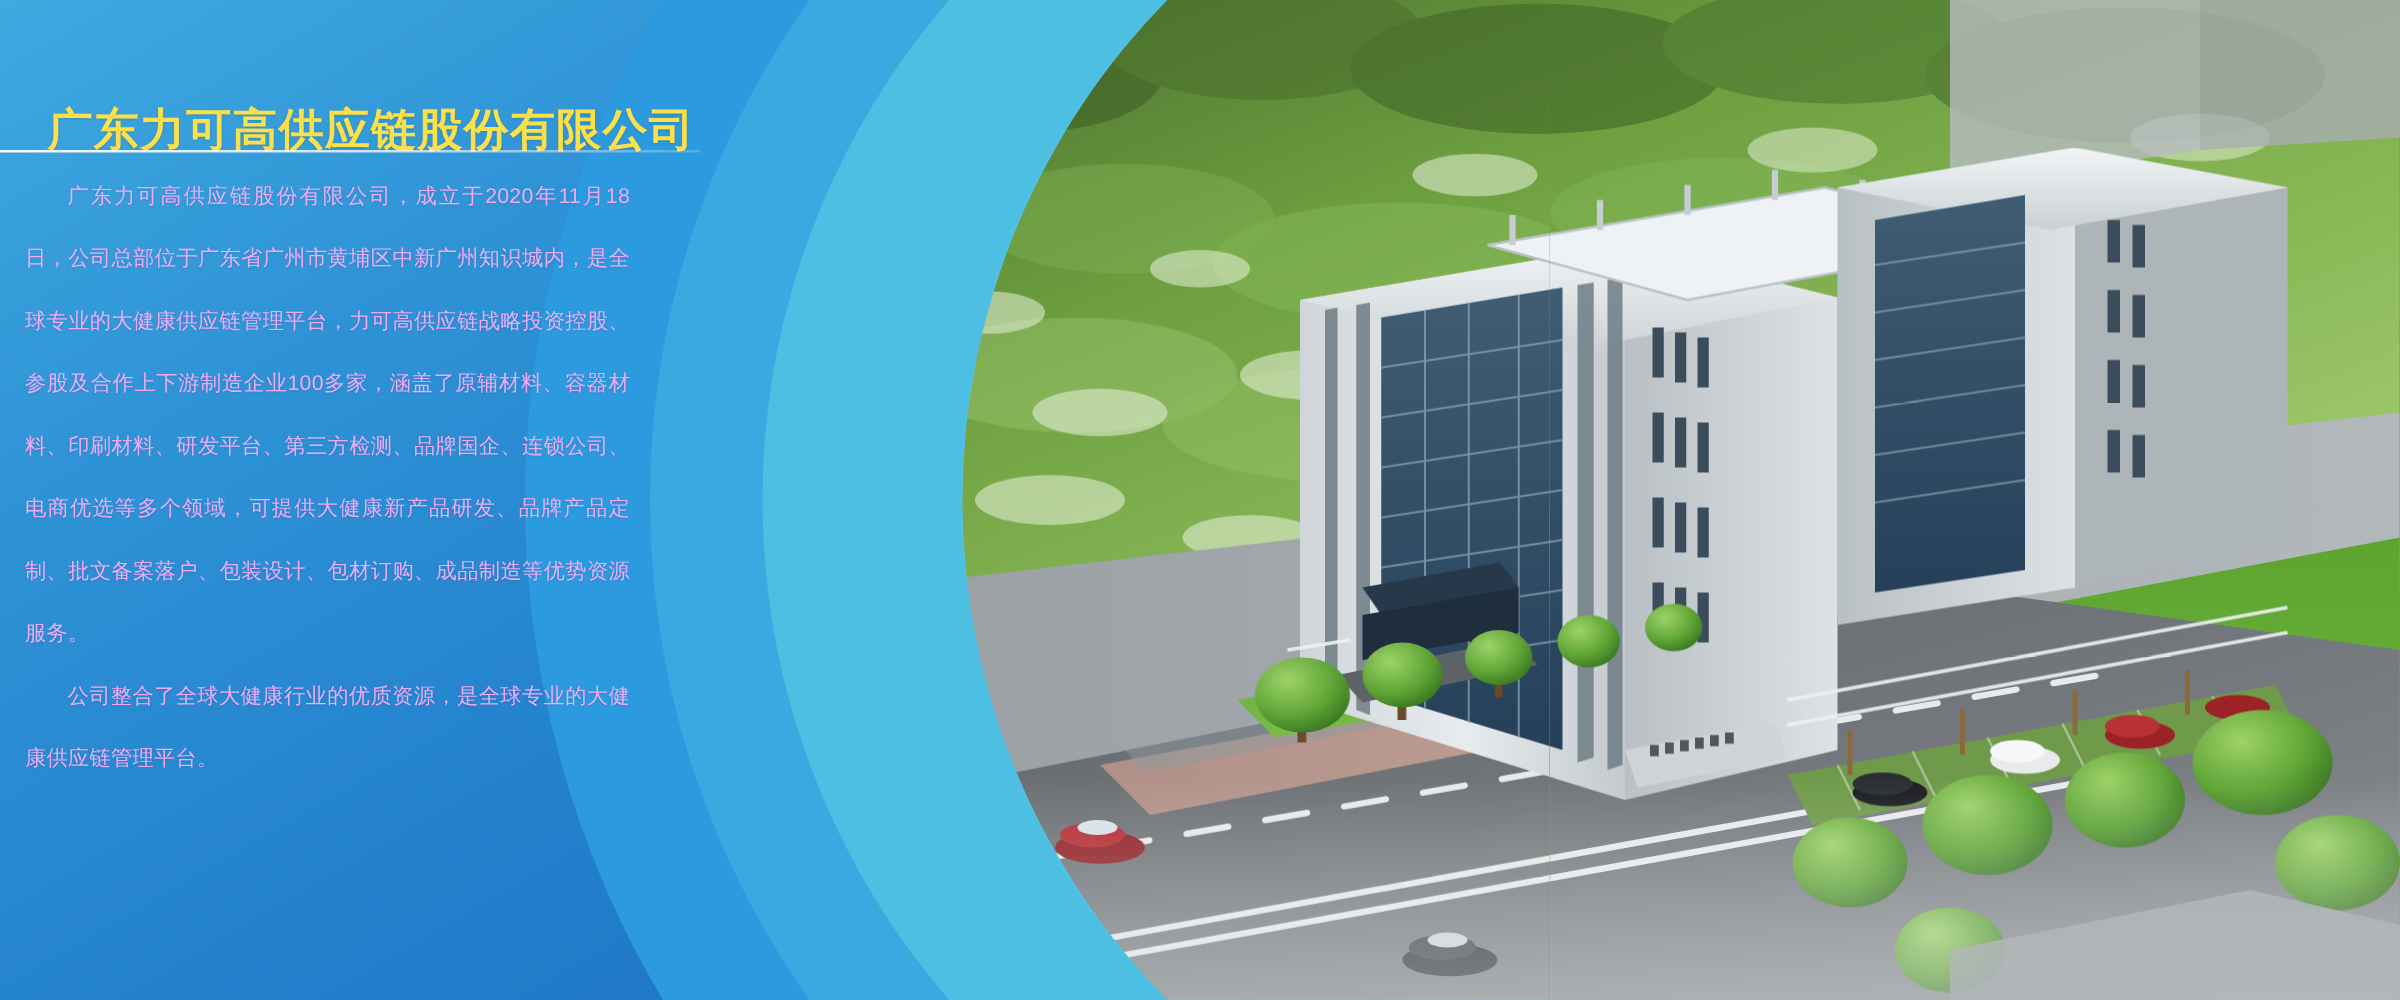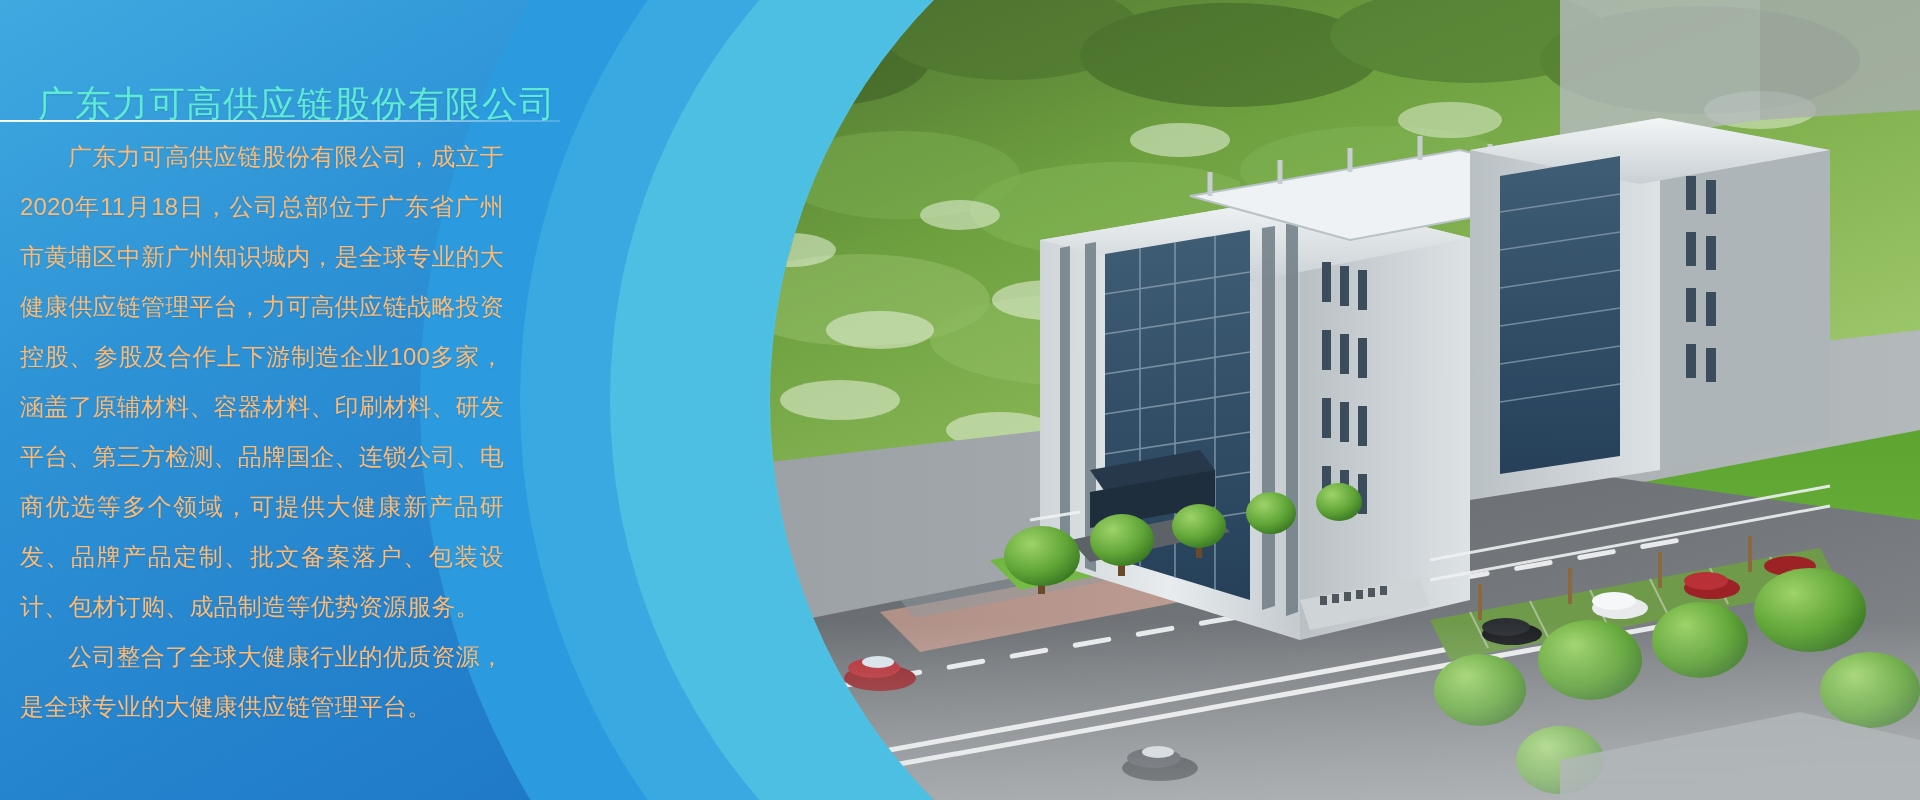--- a/index.html
+++ b/index.html
@@ -69,41 +69,41 @@
     left: 0; top: 0;
     width: 560px;
     height: 800px;
     z-index: 20;
   }
   .company-title {
     position: absolute;
     left: 38px;
     top: 56px;
     font-size: 36px;
-    font-weight: normal;
-    color: #5eead4;
+    font-weight: bold;
+    color: #fde047;
     letter-spacing: 1px;
     white-space: nowrap;
     text-shadow: 0 1px 2px rgba(0,0,0,.12);
   }
   .title-rule {
     position: absolute;
     left: 0;
     top: 120px;
     width: 560px;
     height: 2px;
     background: linear-gradient(90deg, rgba(255,255,255,.95) 0%, rgba(255,255,255,.75) 55%, rgba(255,255,255,.18) 100%);
   }
   .body-copy {
     position: absolute;
     left: 20px;
     top: 132px;
     width: 484px;
-    color: #fdba74;
-    font-size: 24px;
+    color: #f0abfc;
+    font-size: 17px;
     line-height: 50px;
     text-align: justify;
     text-align-last: left;
     text-justify: inter-character;
     letter-spacing: .2px;
     text-shadow: 0 1px 2px rgba(0,0,0,.10);
   }
   .body-copy p { margin: 0; text-indent: 2em; }
 
   

